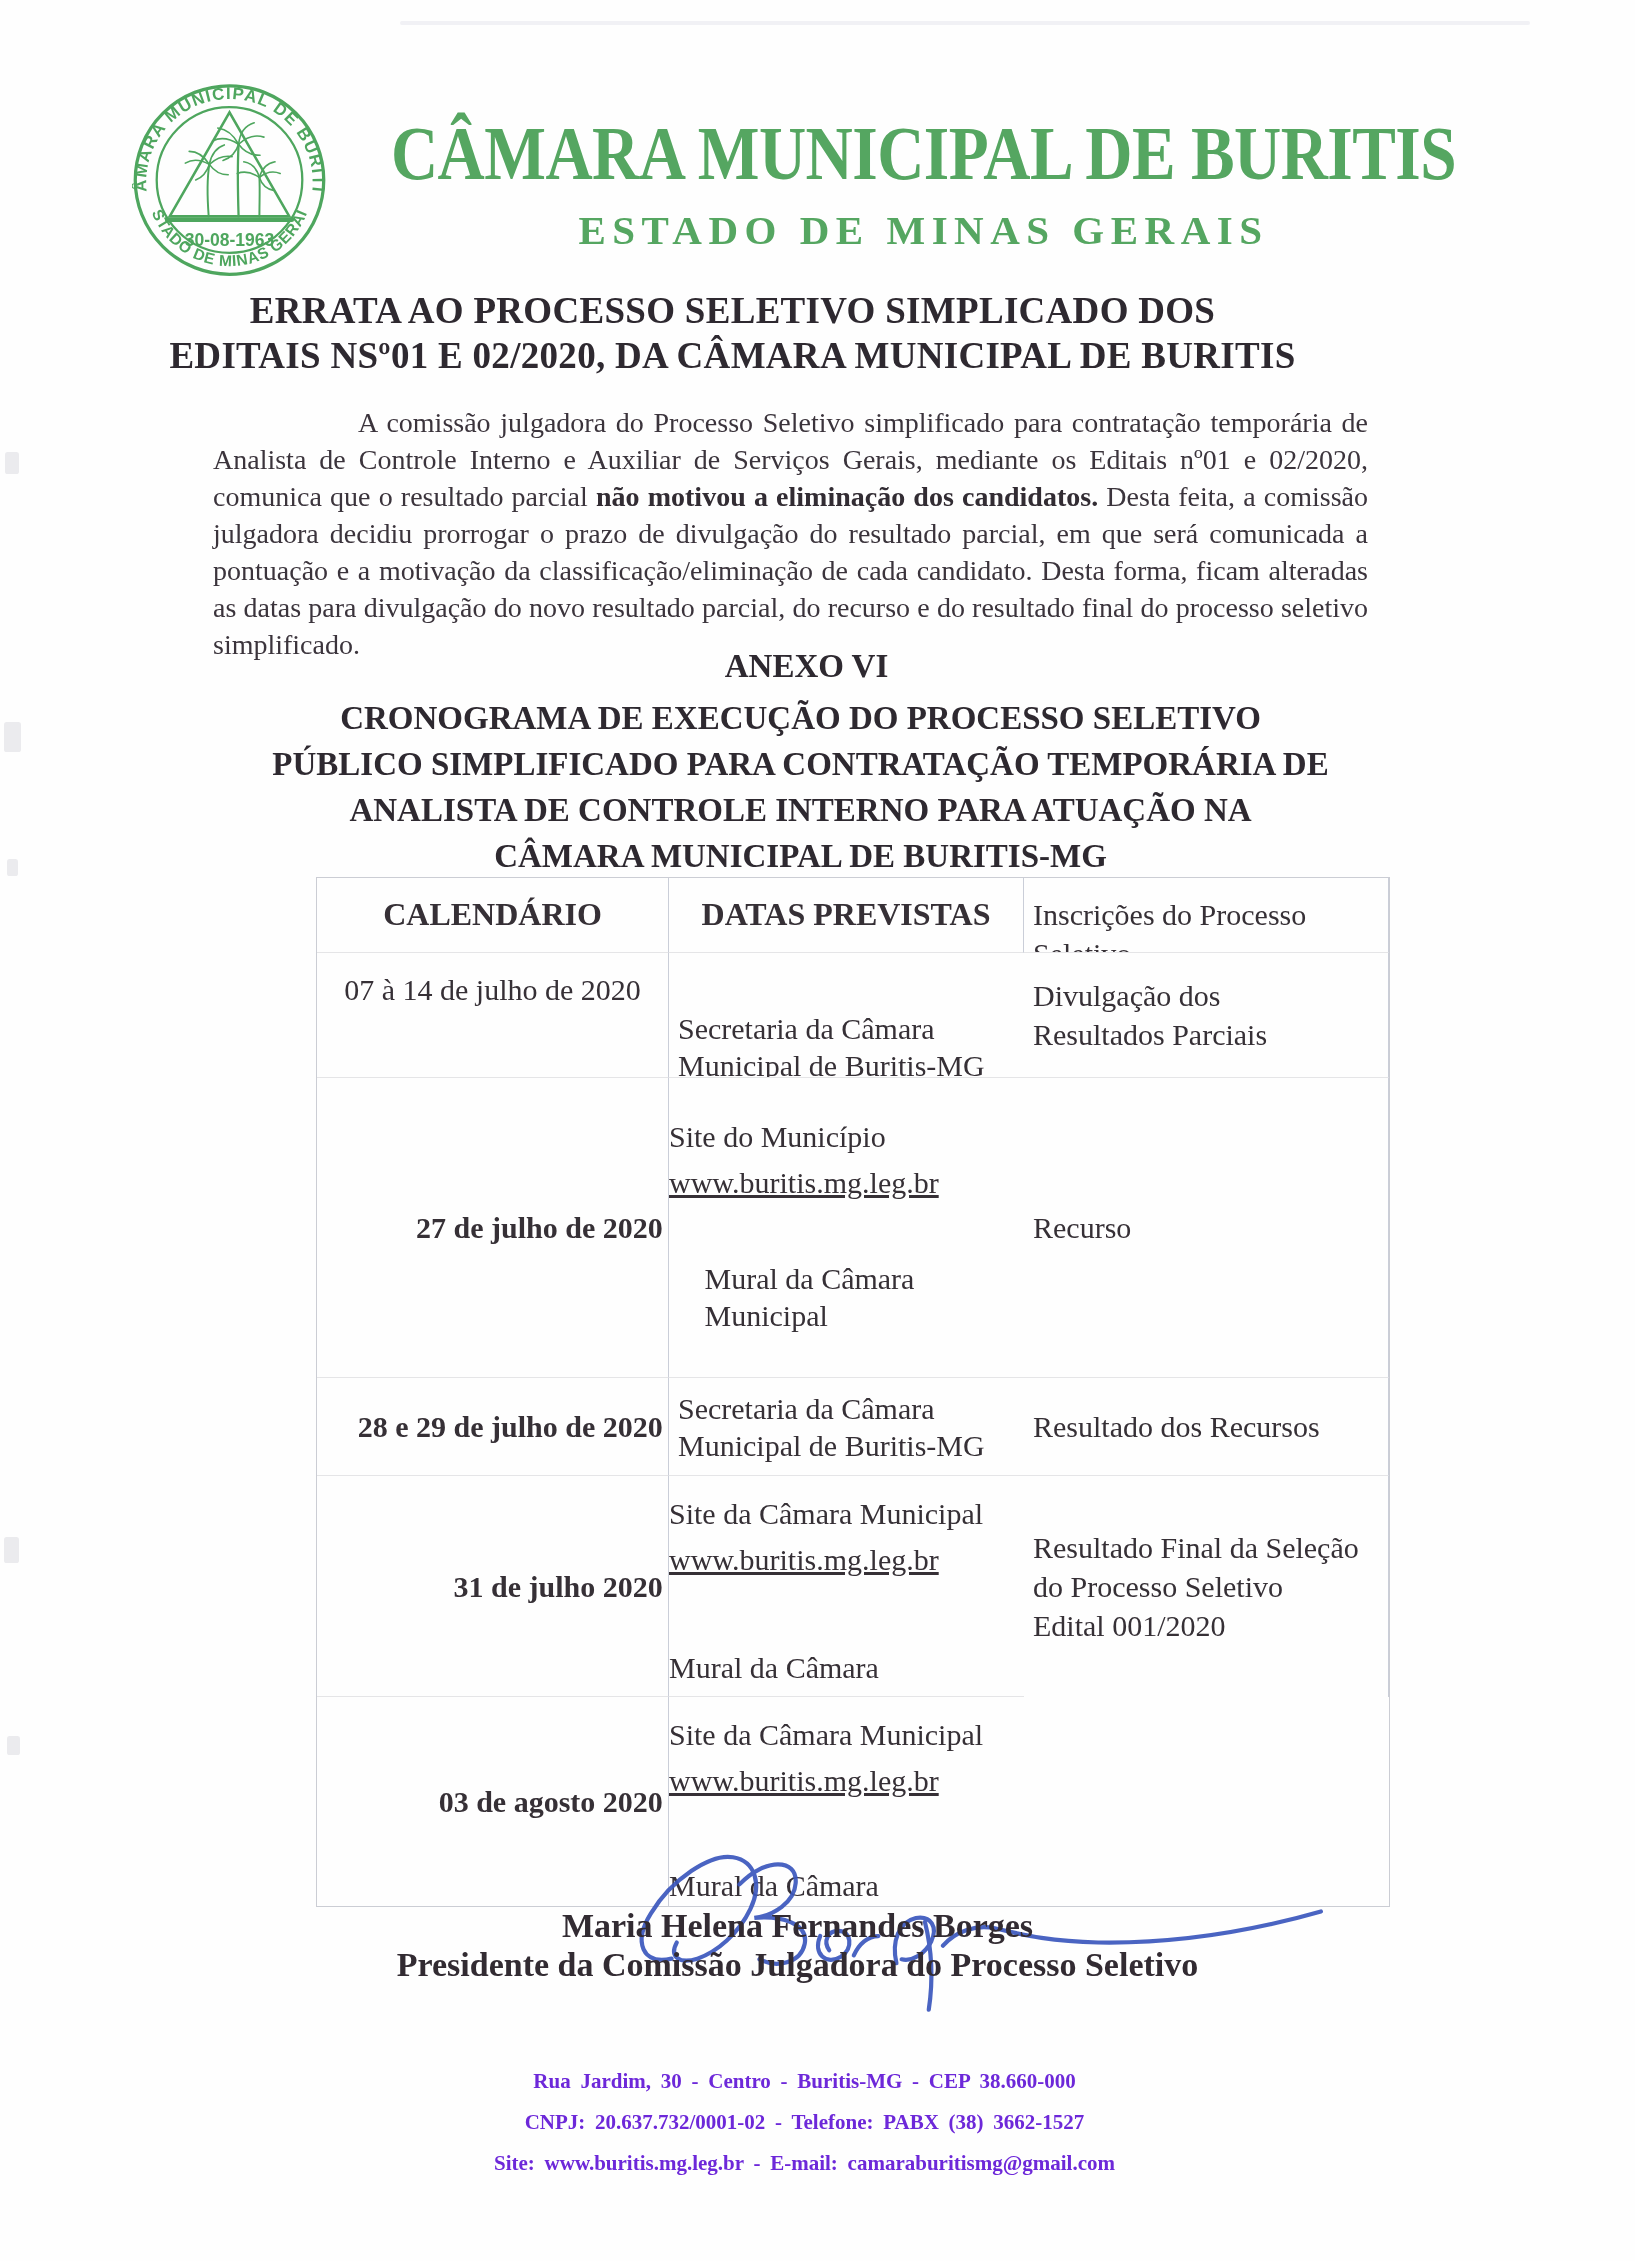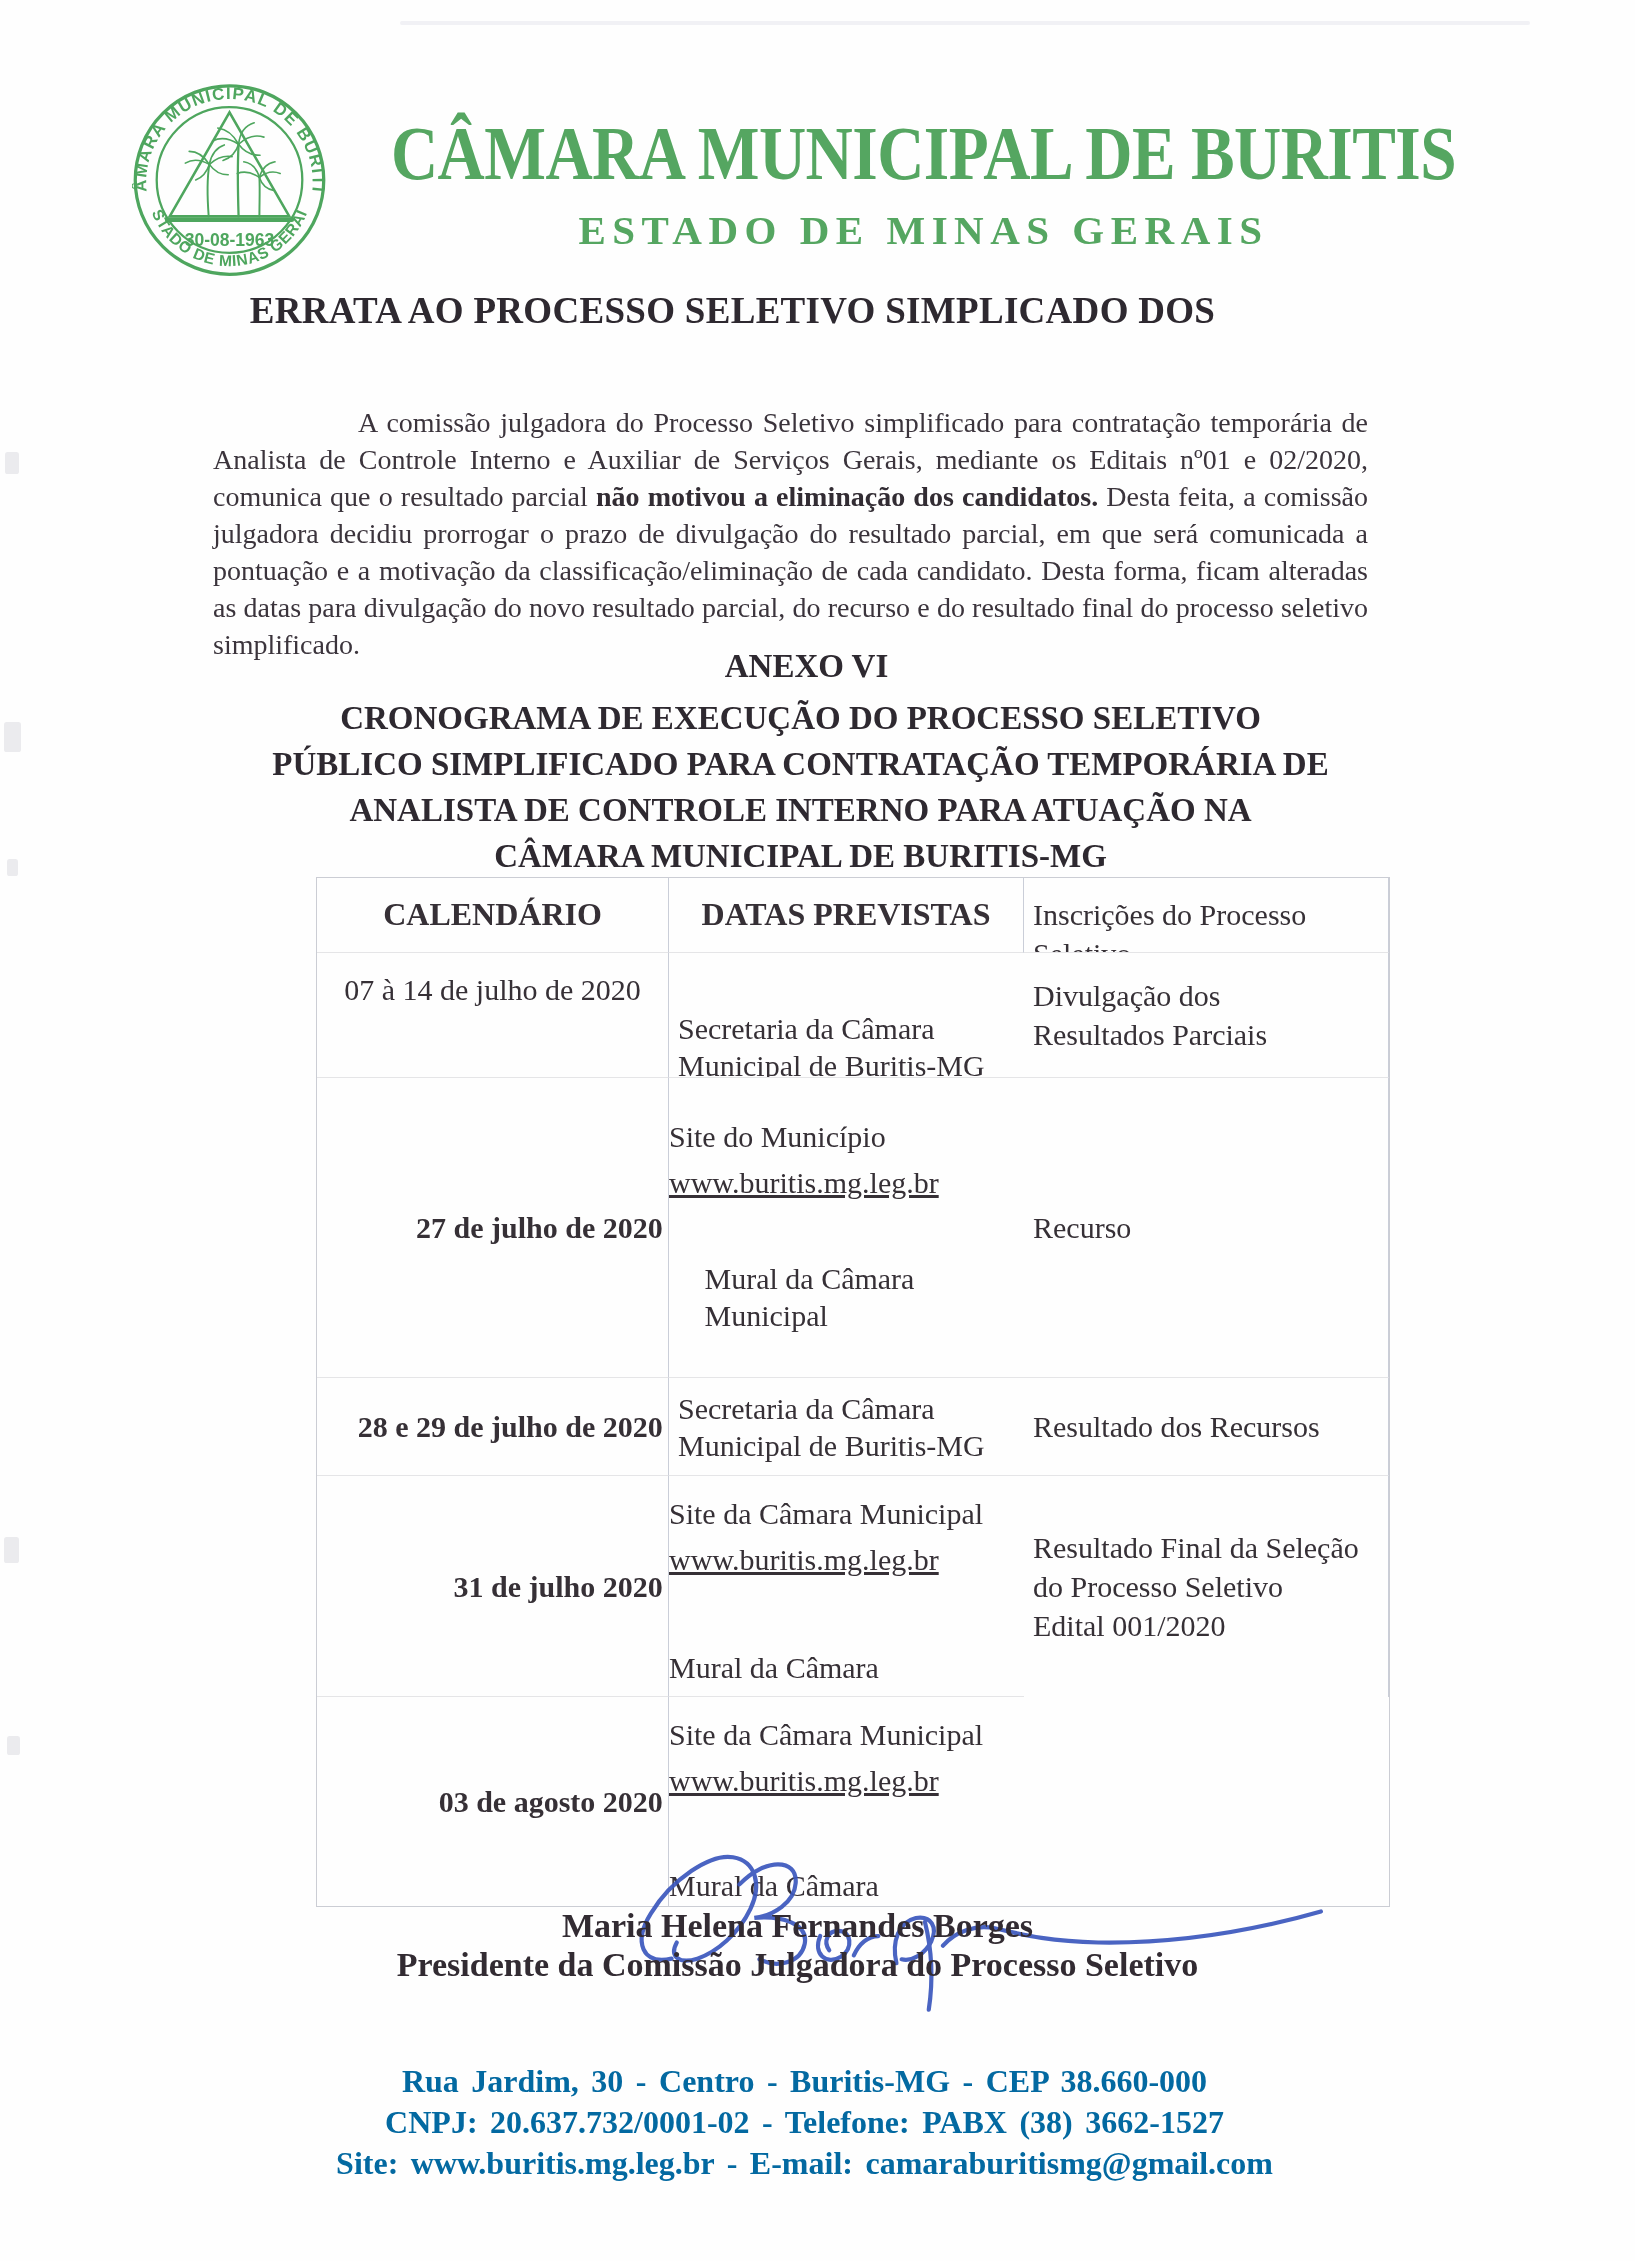--- a/index.html
+++ b/index.html
@@ -73,21 +73,21 @@
   .narrow { max-width:284px; margin-left:auto; margin-right:auto; }
   
   .sig-svg { position:absolute; left:607px; top:1839px; width:743px; height:176px; }
   .sig-block {
     position:absolute; left:184px; top:1906px; width:1227px; text-align:center;
     font-size:34px; font-weight:bold; line-height:39px; color:#322b32;
   }
   
   .footer {
     position:absolute; left:94px; top:2061px; width:1421px; text-align:center;
-    font-size:32px; font-weight:bold; line-height:41px; color:#0369a1;
+    font-size:21px; font-weight:bold; line-height:41px; color:#6d28d9;
     word-spacing:4.5px;
   }
   
   .smudge { position:absolute; background:#e4e4e8; border-radius:2.6px; opacity:0.75; }
   .noise-top { position:absolute; left:400px; top:20.7px; width:1130px; height:4.5px;
                background:rgba(195,198,212,0.22); border-radius:1.9px; }
 </style>
 </head>
 <body>
 
@@ -140,20 +140,21 @@
     <text x="150" y="252" text-anchor="middle" font-family="Liberation Sans, sans-serif" font-weight="bold" font-size="27" fill="#4ea65e">30-08-1963</text>
   </svg>
 
   <div class="brand-block">
     <div class="brand-title">CÂMARA MUNICIPAL DE BURITIS</div>
     <div class="brand-subtitle">ESTADO DE MINAS GERAIS</div>
   </div>
 
   <div class="doc-title">
     <div>ERRATA AO PROCESSO SELETIVO SIMPLICADO DOS</div>
+    <div>EDITAIS NSº01 E 02/2020, DA CÂMARA MUNICIPAL DE BURITIS</div>
   </div>
 
   <div class="intro"><span>A comissão julgadora do Processo Seletivo simplificado para contratação temporária de Analista de Controle Interno e Auxiliar de Serviços Gerais, mediante os Editais nº01 e 02/2020, comunica que o resultado parcial </span><b>não motivou a eliminação dos candidatos.</b><span> Desta feita, a comissão julgadora decidiu prorrogar o prazo de divulgação do resultado parcial, em que será comunicada a pontuação e a motivação da classificação/eliminação de cada candidato. Desta forma, ficam alteradas as datas para divulgação do novo resultado parcial, do recurso e do resultado final do processo seletivo simplificado.</span></div>
 
   <div class="anexo">ANEXO VI</div>
   <div class="cronograma">
     <div>CRONOGRAMA DE EXECUÇÃO DO PROCESSO SELETIVO</div>
     <div>PÚBLICO SIMPLIFICADO PARA CONTRATAÇÃO TEMPORÁRIA DE</div>
     <div>ANALISTA DE CONTROLE INTERNO PARA ATUAÇÃO NA</div>
     <div>CÂMARA MUNICIPAL DE BURITIS-MG</div>

